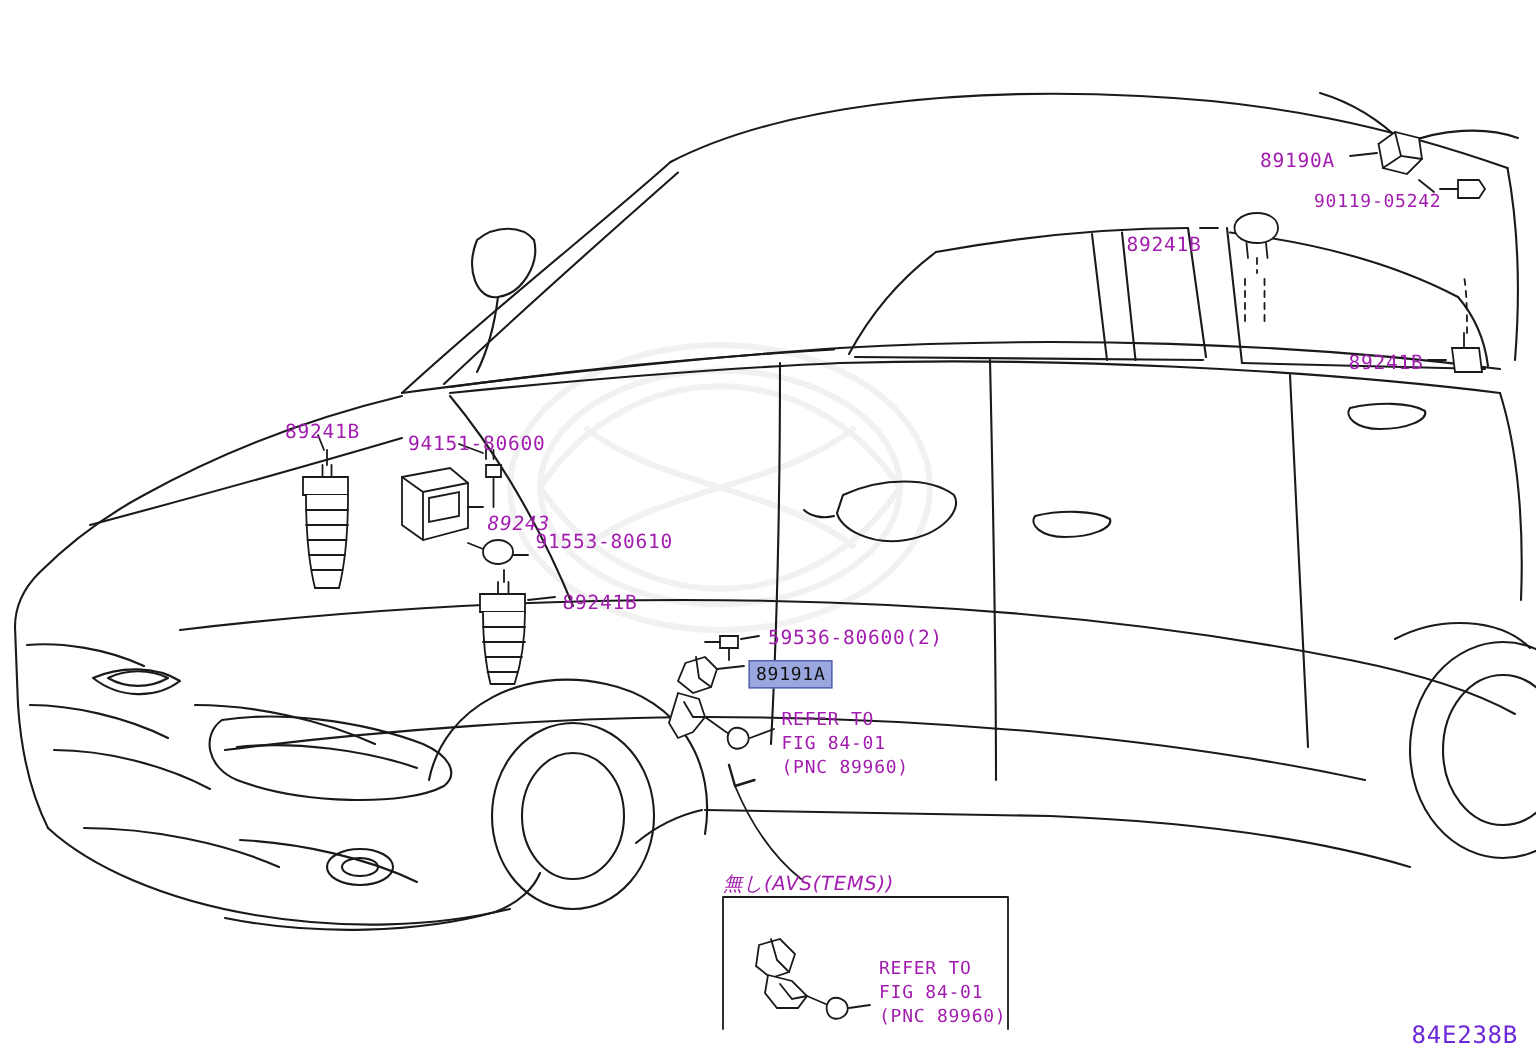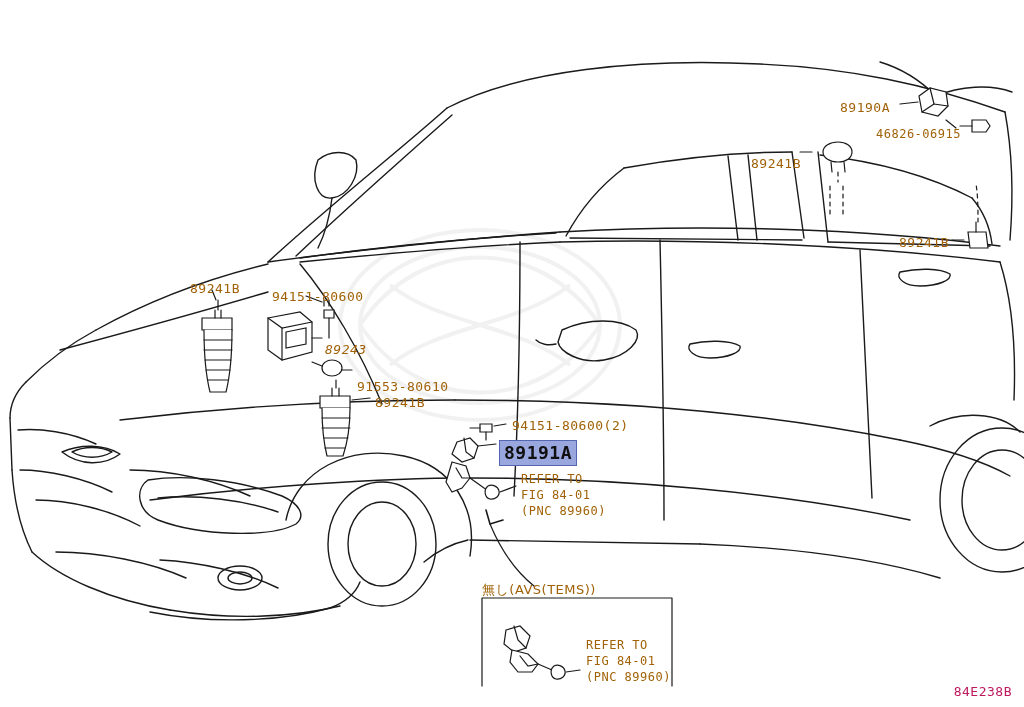--- a/index.html
+++ b/index.html
@@ -20,57 +20,57 @@
     left: 0;
     top: 0;
     width: 1024px;
     height: 707px;
   }
   .label {
     position: absolute;
     font-family: "DejaVu Sans Mono", monospace;
     font-size: 13px;
     letter-spacing: 0.5px;
-    color: #a16207;
+    color: #a21caf;
     white-space: pre;
     line-height: 15px;
   }
   .label.small {
     font-size: 12px;
   }
   .label.bold {
     font-weight: normal;
   }
   .highlight {
     position: absolute;
     background: #9aa7df;
     border: 1px solid #5566b0;
     color: #101010;
     font-family: "DejaVu Sans Mono", monospace;
-    font-size: 18px;
-    font-weight: bold;
+    font-size: 12px;
+    font-weight: normal;
     letter-spacing: 0.5px;
     padding: 1px 4px 2px 4px;
     white-space: pre;
   }
   .watermark {
     position: absolute;
     left: 330px;
     top: 175px;
     width: 300px;
     height: 300px;
     opacity: 0.07;
   }
   .figcode {
     position: absolute;
     right: 12px;
     bottom: 8px;
     font-family: "DejaVu Sans Mono", monospace;
-    font-size: 13px;
-    color: #be185d;
+    font-size: 16px;
+    color: #6d28d9;
     letter-spacing: 0.5px;
   }
 </style>
 </head>
 <body>
 
 <div id="stage">
 
   <svg class="watermark" viewBox="0 0 300 300">
     <g fill="none" stroke="#444" stroke-width="4">
@@ -256,30 +256,30 @@
       <path d="M520 656 L 528 666 L 538 664"></path>
       <path d="M538 664 L 552 670 L 560 672"></path>
       <path d="M554 666 C 558 664, 564 666, 565 671 C 566 676, 561 680, 556 679 C 551 678, 549 670, 554 666 Z" fill="#fff"></path>
       <path d="M566 672 L 580 670"></path>
 
       <path d="M500 492 L 516 486"></path>
     </g>
   </svg>
 
   <div class="label" style="left:840px; top:100px;">89190A</div>
-  <div class="label small" style="left:876px; top:127px;">46826-06915</div>
+  <div class="label small" style="left:876px; top:127px;">90119-05242</div>
   <div class="label" style="left:751px; top:156px;">89241B</div>
   <div class="label" style="left:899px; top:235px;">89241B</div>
   <div class="label" style="left:190px; top:281px;">89241B</div>
   <div class="label" style="left:272px; top:289px;">94151-80600</div>
   <div class="label" style="left:325px; top:342px;font-style:italic;">89243</div>
-  <div class="label" style="left:357px; top:379px;">91553-80610</div>
+  <div class="label" style="left:357px; top:354px;">91553-80610</div>
   <div class="label" style="left:375px; top:395px;">89241B</div>
-  <div class="label" style="left:512px; top:418px;">94151-80600(2)</div>
-  <div class="label" style="left:482px; top:582px; font-family:'DejaVu Sans', sans-serif;">無し(AVS(TEMS))</div>
+  <div class="label" style="left:512px; top:418px;">59536-80600(2)</div>
+  <div class="label" style="left:482px; top:582px; font-family:'DejaVu Sans', sans-serif;font-style:italic;">無し(AVS(TEMS))</div>
 
   <div class="highlight" style="left:499px; top:440px;">89191A</div>
 
   <div class="label bold small" style="left:521px; top:472px;">REFER TO</div>
   <div class="label bold small" style="left:521px; top:488px;">FIG 84-01</div>
   <div class="label bold small" style="left:521px; top:504px;">(PNC 89960)</div>
 
   <div class="label bold small" style="left:586px; top:638px;">REFER TO</div>
   <div class="label bold small" style="left:586px; top:654px;">FIG 84-01</div>
   <div class="label bold small" style="left:586px; top:670px;">(PNC 89960)</div>

